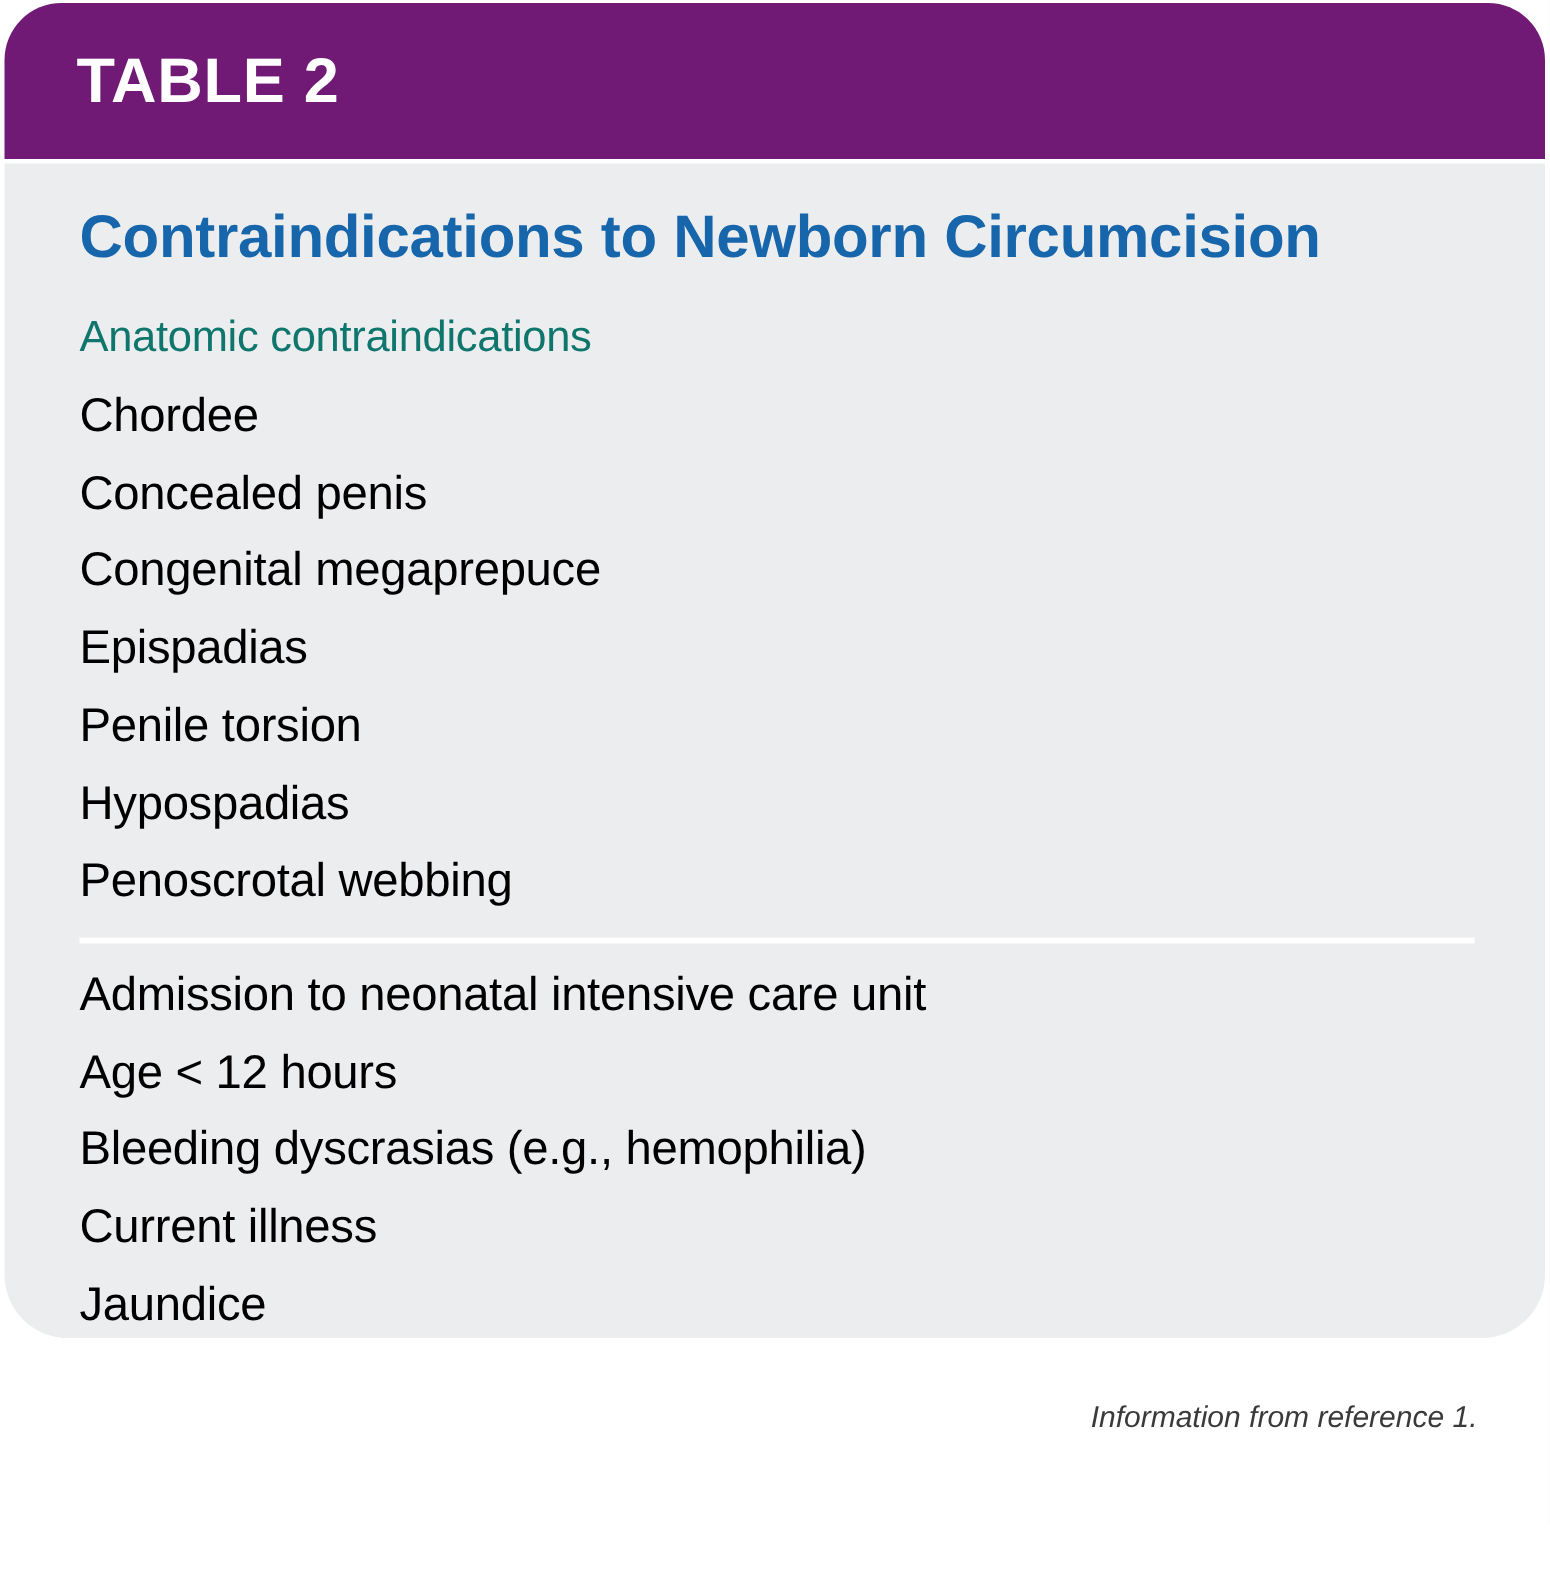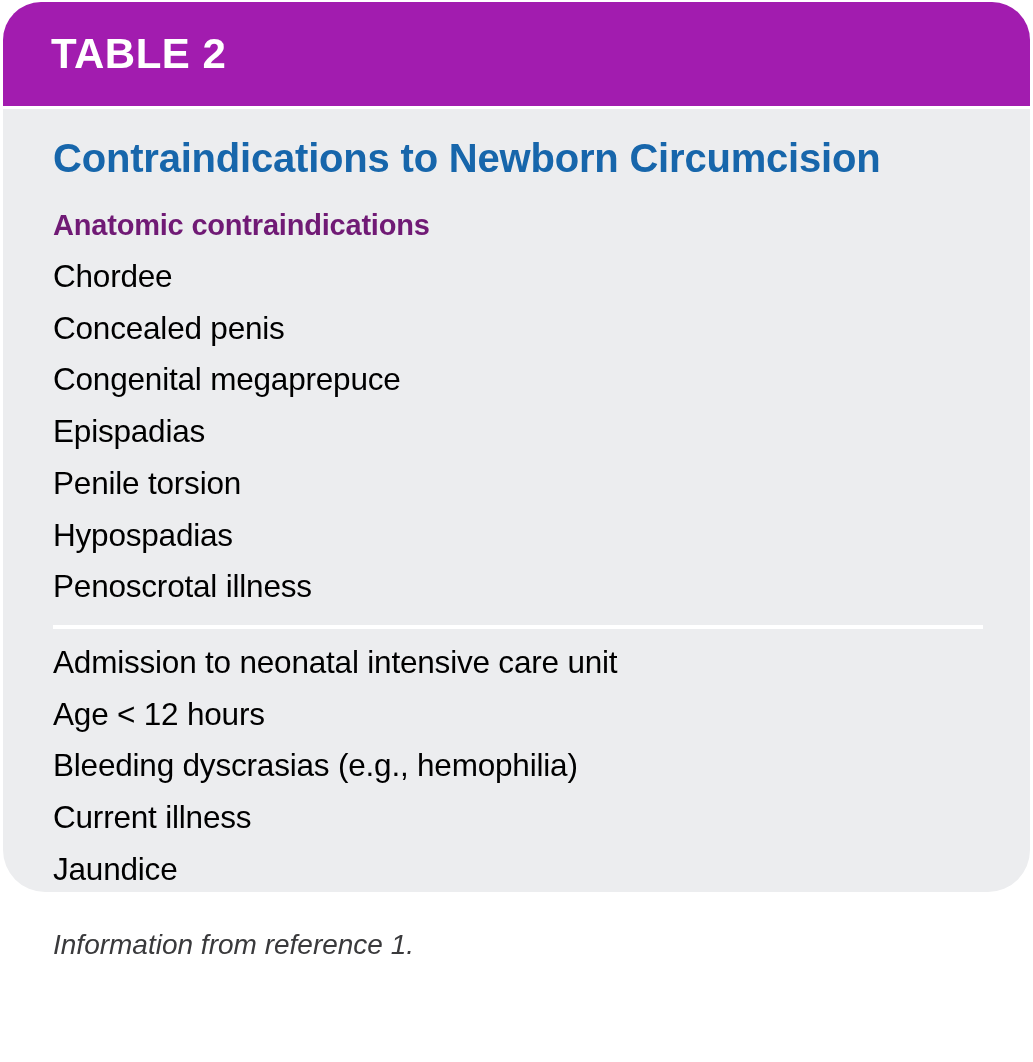--- a/index.html
+++ b/index.html
@@ -16,21 +16,21 @@
     overflow: hidden;
   }
   .card {
     position: absolute;
     left: 3px;
     top: 2px;
     width: 1027px;
   }
   .card-header {
     height: 104px;
-    background: #a21caf;
+    background: #701a75;
     border-radius: 38px 38px 0 0;
     display: flex;
     align-items: center;
     padding-left: 48px;
     box-sizing: border-box;
   }
   .card-header .table-label {
     color: #ffffff;
     font-size: 42px;
     font-weight: bold;
@@ -46,24 +46,24 @@
   }
   .table-title {
     color: #1766ab;
     font-size: 40px;
     line-height: 46px;
     font-weight: bold;
     letter-spacing: -0.2px;
   }
   .section-heading {
     margin-top: 26px;
-    color: #701a75;
+    color: #0f766e;
     font-size: 29px;
     line-height: 36px;
-    font-weight: bold;
+    font-weight: normal;
     letter-spacing: -0.2px;
   }
   .section-heading.second {
     margin-top: 16px;
   }
   ul.item-list {
     list-style: none;
     margin: 8px 0 0 0;
     padding: 0;
   }
@@ -78,24 +78,25 @@
     width: 930px;
     background: #ffffff;
     border: none;
     margin: 12px 0 0 0;
   }
   .divider.second {
     margin-top: 9px;
   }
   .footnote {
     margin-top: 18px;
-    font-size: 28px;
+    font-size: 20px;
     line-height: 38px;
     font-style: italic;
     color: #3a3a3c;
+    text-align: right;
   }
 </style>
 </head>
 <body>
 
 <div class="stage">
   <div class="card">
 
     <div class="card-header">
       <span class="table-label">TABLE 2</span>
@@ -107,21 +108,21 @@
 
       <div class="section-heading">Anatomic contraindications</div>
 
       <ul class="item-list">
         <li>Chordee</li>
         <li>Concealed penis</li>
         <li>Congenital megaprepuce</li>
         <li>Epispadias</li>
         <li>Penile torsion</li>
         <li>Hypospadias</li>
-        <li>Penoscrotal illness</li>
+        <li>Penoscrotal webbing</li>
       </ul>
 
       <div class="divider"></div>
 
 
       <ul class="item-list">
         <li>Admission to neonatal intensive care unit</li>
         <li>Age &lt; 12 hours</li>
         <li>Bleeding dyscrasias (e.g., hemophilia)</li>
         <li>Current illness</li>

